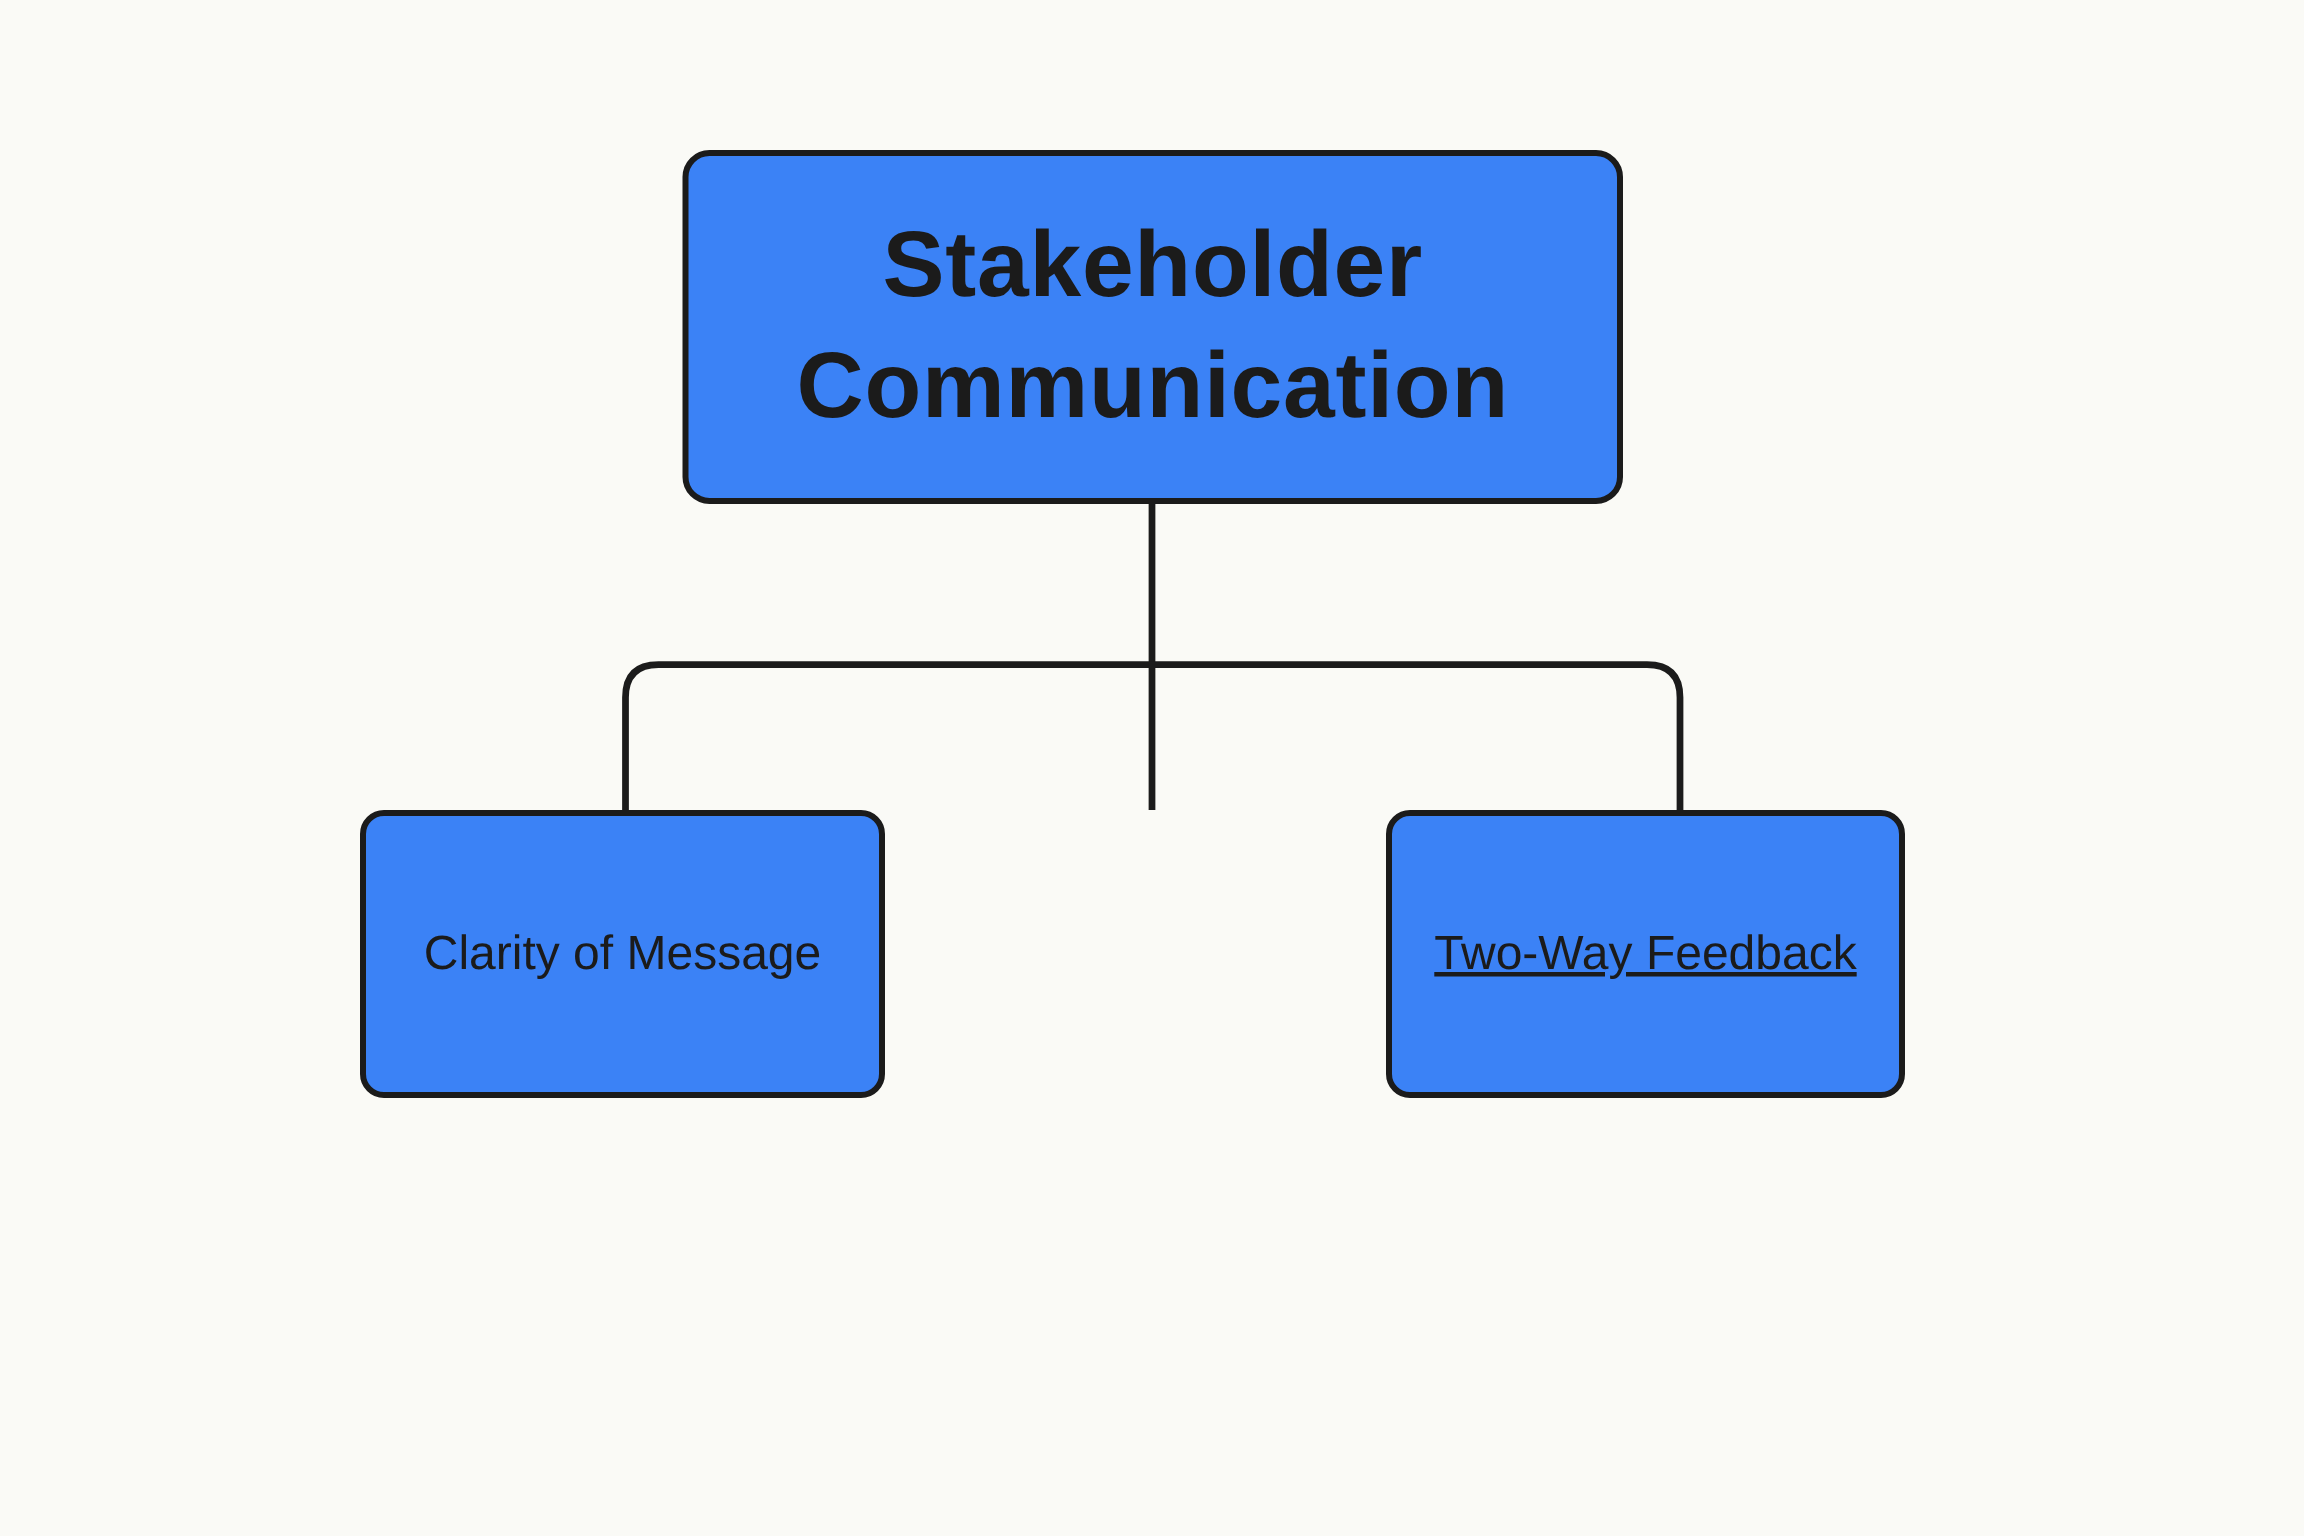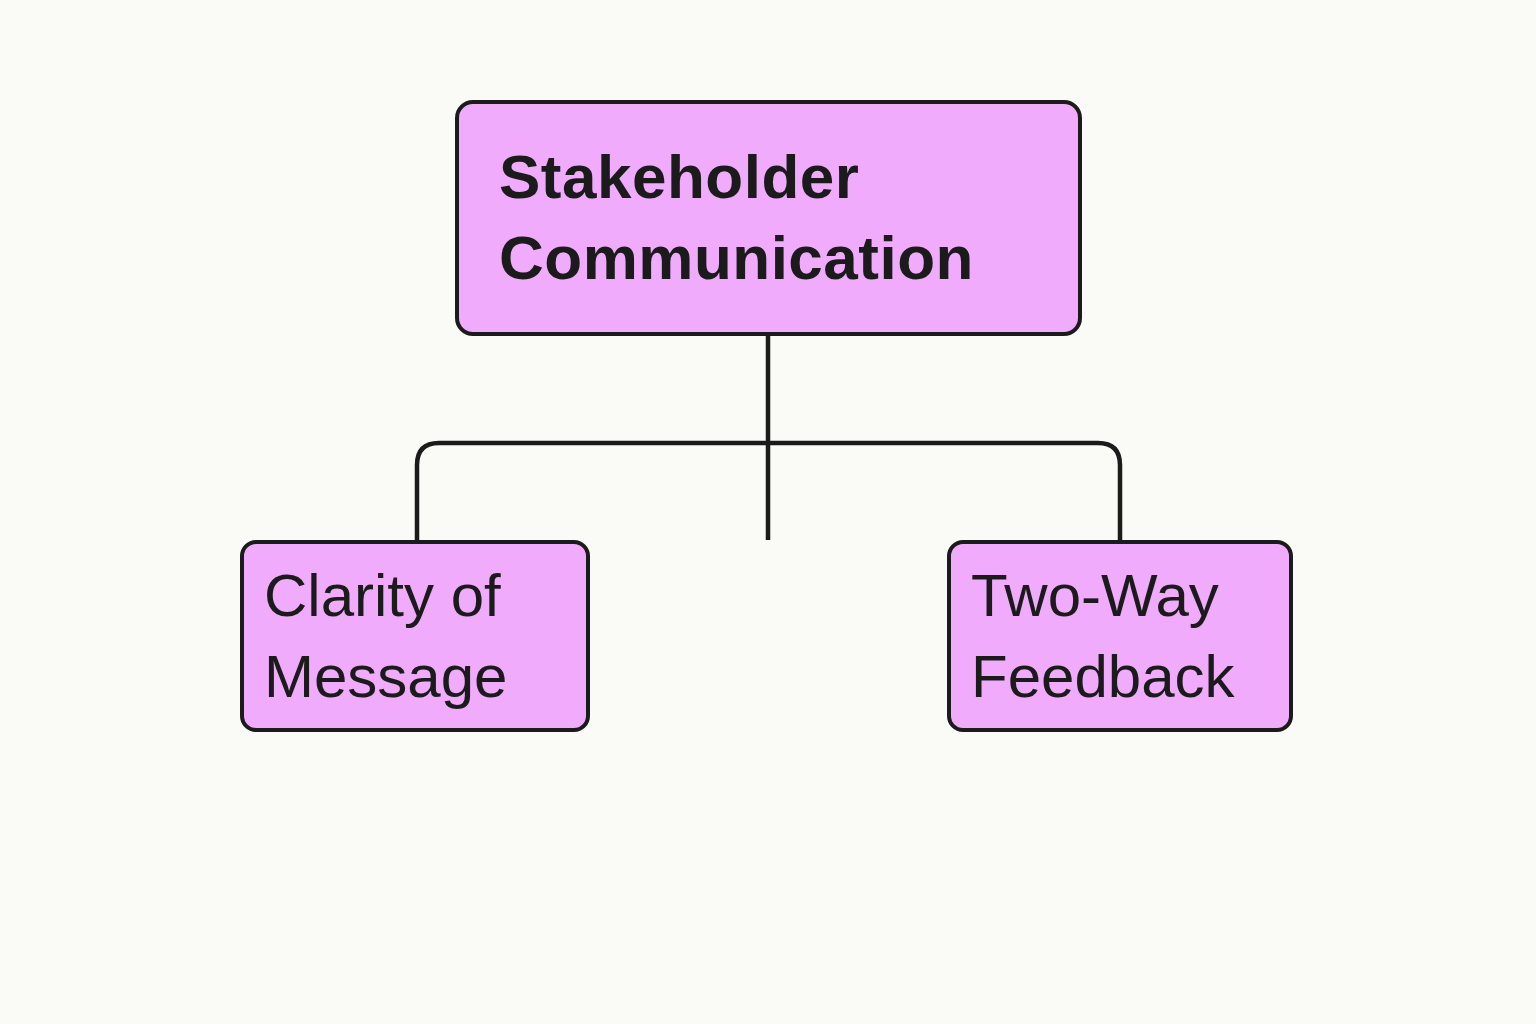--- a/index.html
+++ b/index.html
@@ -16,49 +16,50 @@
   .connectors {
     position: absolute;
     left: 0; top: 0;
     width: 1536px; height: 1024px;
   }
   .node {
     position: absolute;
     display: flex;
     align-items: center;
     justify-content: center;
-    background: #f0abfc;
+    text-align: center;
+    background: #3b82f6;
     border: 4px solid #1b1b1b;
     border-radius: 16px;
     color: #1b1b1b;
   }
   .node-root {
     left: 455px; top: 100px;
     width: 627px; height: 236px;
     border-radius: 18px;
   }
   .node-root .node-label {
     font-size: 62px;
     font-weight: 700;
     line-height: 1.3;
     letter-spacing: 0.5px;
     padding: 0 40px;
   }
   .node-child {
     height: 192px;
   }
   .node-child .node-label {
-    font-size: 60px;
+    font-size: 32px;
     font-weight: 500;
     line-height: 1.35;
     padding: 0 20px;
   }
   .node-child-0 { left: 240px; top: 540px; width: 350px; }
   .node-child-1 { left: 623px; top: 540px; width: 289px; }
-  .node-child-2 { left: 947px; top: 540px; width: 346px; }
+  .node-child-2 { left: 924px; top: 540px; width: 346px; text-decoration: underline; }
 </style>
 </head>
 <body>
 
 <div class="canvas">
 
   <svg class="connectors" viewBox="0 0 1536 1024" xmlns="http://www.w3.org/2000/svg">
 
     <path d="M 768 336 L 768 540" fill="none" stroke-width="4.5" stroke="#1b1b1b"></path>
 

